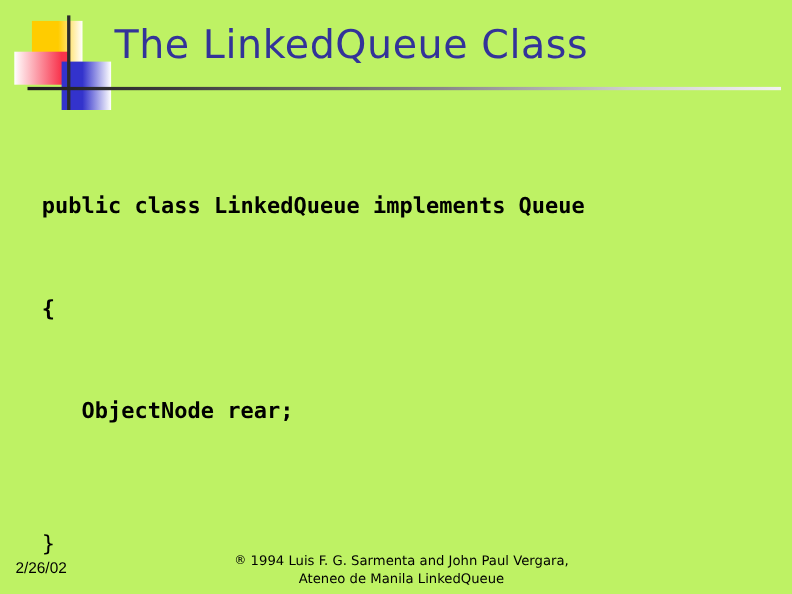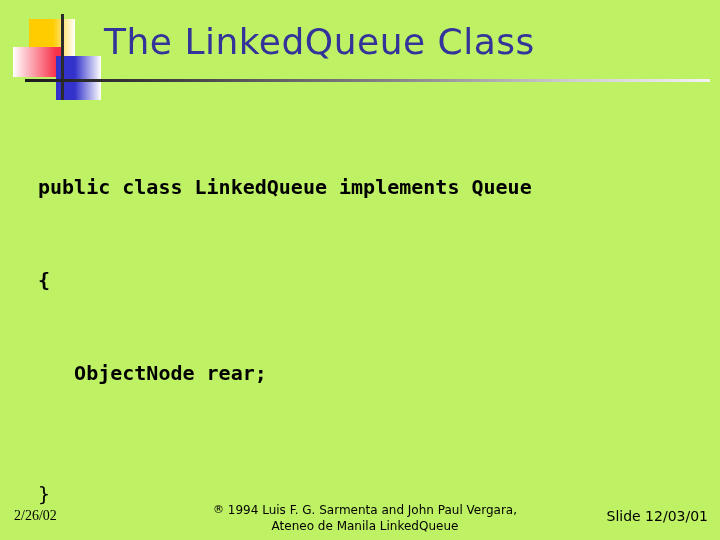--- a/index.html
+++ b/index.html
@@ -102,21 +102,21 @@
     line-height: 24px;
     color: #000000;
     white-space: pre;
   }
 
   
   .footer-date {
     position: absolute;
     left: 14px;
     top: 508px;
-    font-family: Liberation Serif, serif;
+    font-family: Liberation Sans, sans-serif;
     font-size: 14px;
     color: #000000;
     white-space: nowrap;
   }
   .footer-copy {
     position: absolute;
     left: 180px;
     top: 502px;
     width: 370px;
     text-align: center;
@@ -168,15 +168,14 @@
   <div class="closing-brace">}</div>
 
   <div class="footer-date">2/26/02</div>
 
   <div class="footer-copy">
     <span class="sym">®</span>
     <span>1994 Luis F. G. Sarmenta and John Paul Vergara,</span><br>
     <span>Ateneo de Manila LinkedQueue</span>
   </div>
 
-  <div class="footer-slide">Slide 12/03/01</div>
 
 </div>
 
 </body></html>

